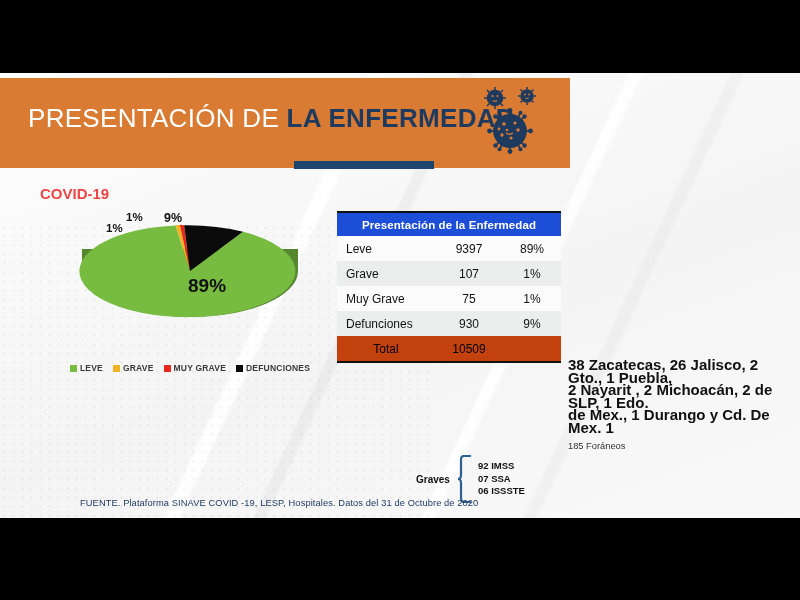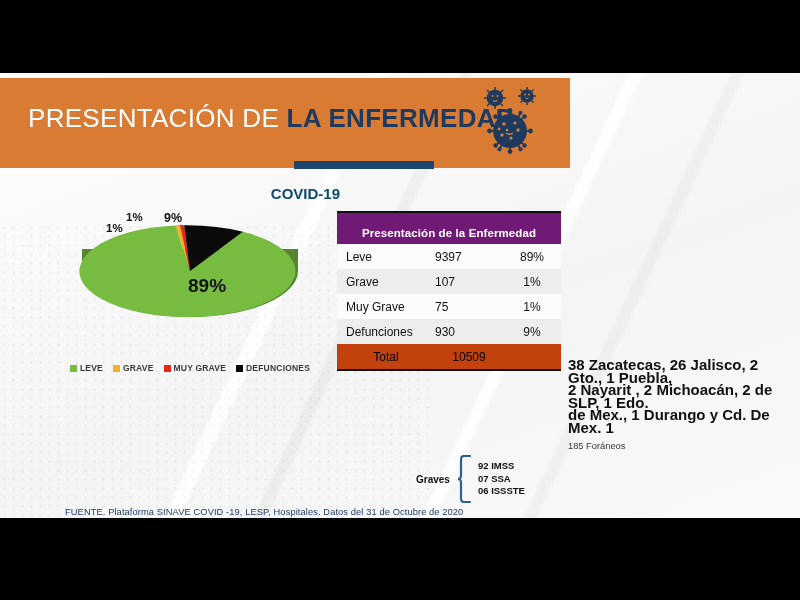--- a/index.html
+++ b/index.html
@@ -26,59 +26,59 @@
   
   #headerband{position:absolute;left:0;top:5px;width:570px;height:90px;background:#d97b33;}
   #headertitle{position:absolute;left:28px;top:30px;font-size:26px;letter-spacing:.3px;color:#fff;white-space:nowrap;}
   #headertitle b{color:#1e3a5f;font-weight:bold;}
   #headertitle .light{font-weight:400;}
   #headerunderline{position:absolute;left:294px;top:88px;width:140px;height:8px;background:#1e456e;}
   #germs{position:absolute;left:478px;top:12px;width:70px;height:72px;}
 
   
   #chartbox{position:absolute;left:40px;top:112px;width:300px;height:210px;}
-  #charttitle{position:absolute;left:0;top:0;width:300px;text-align:right;
-              font-size:15px;font-weight:bold;color:#0c4a6e;}
+  #charttitle{position:absolute;left:0;top:0;width:300px;text-align:left;
+              font-size:15px;font-weight:bold;color:#ef4444;}
   #pie{position:absolute;left:0;top:18px;width:300px;height:150px;}
   #legend{position:absolute;left:0;top:178px;width:300px;display:flex;justify-content:center;gap:10px;}
   .legitem{display:flex;align-items:center;gap:3px;font-size:8.5px;font-weight:bold;color:#3a3a3a;letter-spacing:.2px;}
   .legswatch{width:7px;height:7px;display:inline-block;}
   .pielabel{position:absolute;font-weight:bold;color:#111;}
 
   
   #table{position:absolute;left:337px;top:138px;width:224px;
          border-top:2.5px solid #111;border-bottom:2.5px solid #111;
          background:#fff;}
-  #table .thead{background:#701a75;color:#fff;font-size:11.5px;font-weight:bold;
-                text-align:center;padding:14px 0 5px;letter-spacing:.1px;}
+  #table .thead{background:#1d4ed8;color:#fff;font-size:11.5px;font-weight:bold;
+                text-align:center;padding:6px 0 5px;letter-spacing:.1px;}
   #table .trow{display:flex;align-items:center;font-size:12px;color:#111;height:25px;}
   #table .trow.alt{background:#eceded;}
   #table .trow.plain{background:#fbfbfb;}
   #table .c1{width:98px;padding-left:9px;box-sizing:border-box;}
-  #table .c2{width:68px;text-align:left;}
+  #table .c2{width:68px;text-align:center;}
   #table .c3{width:58px;text-align:center;}
   #table .totalrow{display:flex;align-items:center;height:25px;background:#c2410c;font-size:12px;}
   #table .totalrow .c1{width:98px;text-align:center;padding-left:0;}
   #table .totalrow .c2{width:68px;text-align:center;font-weight:normal;}
   #table .totalrow .c3{width:58px;}
 
   
   #note{position:absolute;left:568px;top:286px;width:228px;}
   #note .main{font-size:15px;font-weight:bold;color:#111;line-height:12.5px;}
   #note .sub{margin-top:7px;font-size:9.3px;color:#333;}
 
   
   .bracegroup{position:absolute;display:flex;align-items:center;}
   .bracelabel{font-size:10px;font-weight:bold;color:#111;white-space:nowrap;}
   .braceicon{margin:0 7px;}
   .bracelines{font-size:9.5px;font-weight:bold;color:#111;line-height:12.5px;}
   #graves{left:416px;top:382px;}
 
   
-  #footer{position:absolute;left:65px;top:425px;font-size:9.3px;color:#1f3b63;letter-spacing:.1px;margin-top:9px;}
+  #footer{position:absolute;left:80px;top:425px;font-size:9.3px;color:#1f3b63;letter-spacing:.1px;}
 </style>
 </head>
 <body>
 
 <div id="stage">
 
   <div id="slide">
     <div class="streaks"></div>
     <div class="dots"></div>
 

